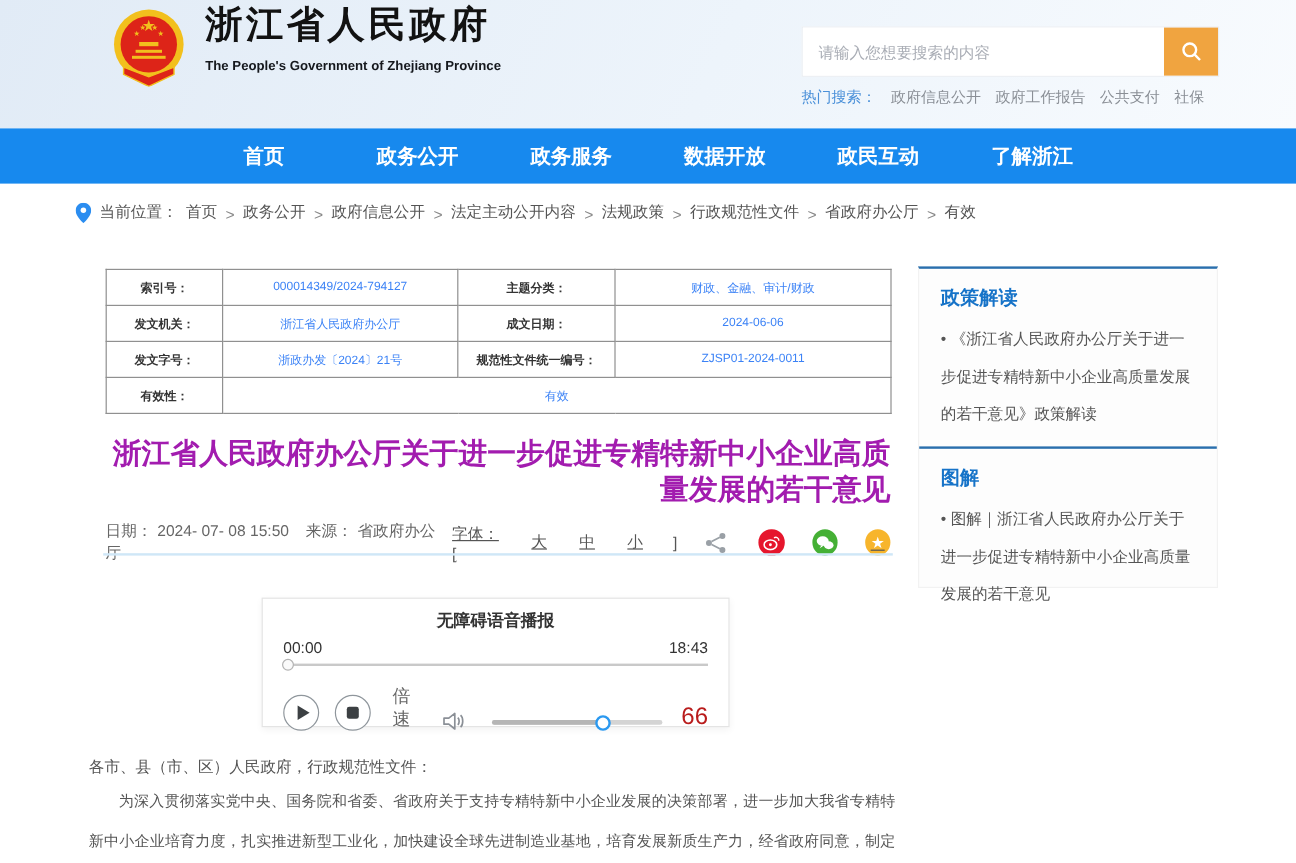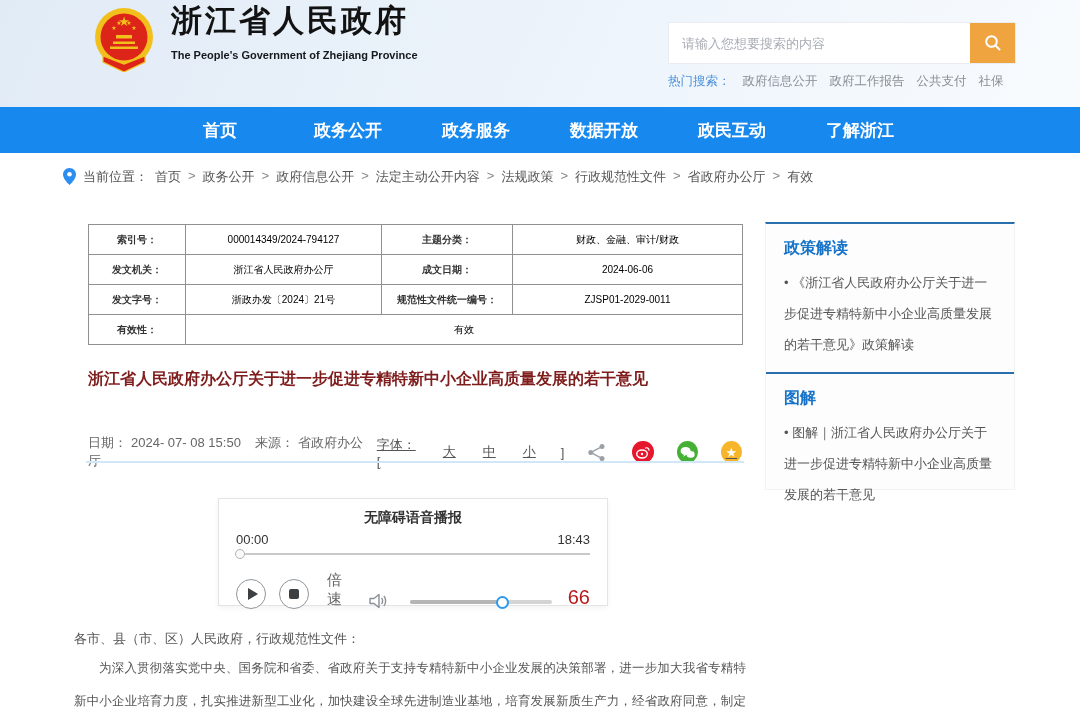--- a/index.html
+++ b/index.html
@@ -21,31 +21,31 @@
   .search-box input::placeholder { color:#a9adb5; }
   .search-btn { width:45px; background:#f0a440; border:0; display:flex; align-items:center; justify-content:center; cursor:pointer; }
   .hot-row { margin-top:9px; font-size:12.5px; display:flex; gap:12px; align-items:center; }
   .hot-label { color:#4a90d9; }
   .hot-link { color:#8a8f96; text-decoration:none; cursor:pointer; }
   
   .nav { position:absolute; top:107px; left:0; width:1080px; height:46px; background:#1789ee;
     display:flex; justify-content:center; align-items:center; }
   .nav-item { width:128px; text-align:center; color:#fff; font-size:17px; font-weight:bold; cursor:pointer; }
   
-  .breadcrumb { position:absolute; left:63px; top:168px; display:flex; align-items:flex-start; gap:7px; font-size:13px; color:#555; }
+  .breadcrumb { position:absolute; left:63px; top:168px; display:flex; align-items:flex-end; gap:7px; font-size:13px; color:#555; }
   .crumb { color:#555; cursor:pointer; }
   .crumb-sep { color:#888; }
   
   .doc-table { position:absolute; left:88px; top:224px; width:654px; border-collapse:collapse; font-size:10px; table-layout:fixed; }
   .doc-table td { border:1px solid #909090; height:30px; text-align:center; padding:0 6px; overflow:hidden; white-space:nowrap; }
   .doc-table .tl { font-weight:bold; color:#333; }
-  .doc-table .tv { color:#000000; }
-  
-  .article-title { position:absolute; left:88px; top:364px; width:654px; text-align:left;
-    font-size:16px; font-weight:bold; color:#7f1d1d; line-height:30px; }
+  .doc-table .tv { color:#3b82f6; }
+  
+  .article-title { position:absolute; left:88px; top:364px; width:654px; text-align:right;
+    font-size:24px; font-weight:bold; color:#a21caf; line-height:30px; }
   .meta-row { position:absolute; left:88px; top:434px; width:654px; display:flex; align-items:center;
     justify-content:space-between; font-size:13px; color:#666; }
   .meta-left span { margin-right:4px; }
   .meta-left .gap { margin-right:14px; }
   .meta-right { display:flex; align-items:center; gap:23px; color:#555;text-decoration:underline; }
   .font-size-btn { cursor:pointer; margin:0 2px; }
   .icon-circle { width:22px; height:22px; border-radius:50%; display:flex; align-items:center; justify-content:center; cursor:pointer; }
   .weibo { background:#e6162d; }
   .wechat { background:#45b035; }
   .qzone { background:#f7b52c; color:#fff; font-size:13px; line-height:1; }
@@ -179,21 +179,21 @@
     <tr>
       <td class="tl">发文机关：</td>
       <td class="tv">浙江省人民政府办公厅</td>
       <td class="tl">成文日期：</td>
       <td class="tv">2024-06-06</td>
     </tr>
     <tr>
       <td class="tl">发文字号：</td>
       <td class="tv">浙政办发〔2024〕21号</td>
       <td class="tl">规范性文件统一编号：</td>
-      <td class="tv">ZJSP01-2029-0011</td>
+      <td class="tv">ZJSP01-2024-0011</td>
     </tr>
     <tr>
       <td class="tl">有效性：</td>
       <td class="tv" colspan="3">有效</td>
     </tr>
   </tbody>
     </table>
 
   <h1 class="article-title">浙江省人民政府办公厅关于进一步促进专精特新中小企业高质量发展的若干意见</h1>
 

